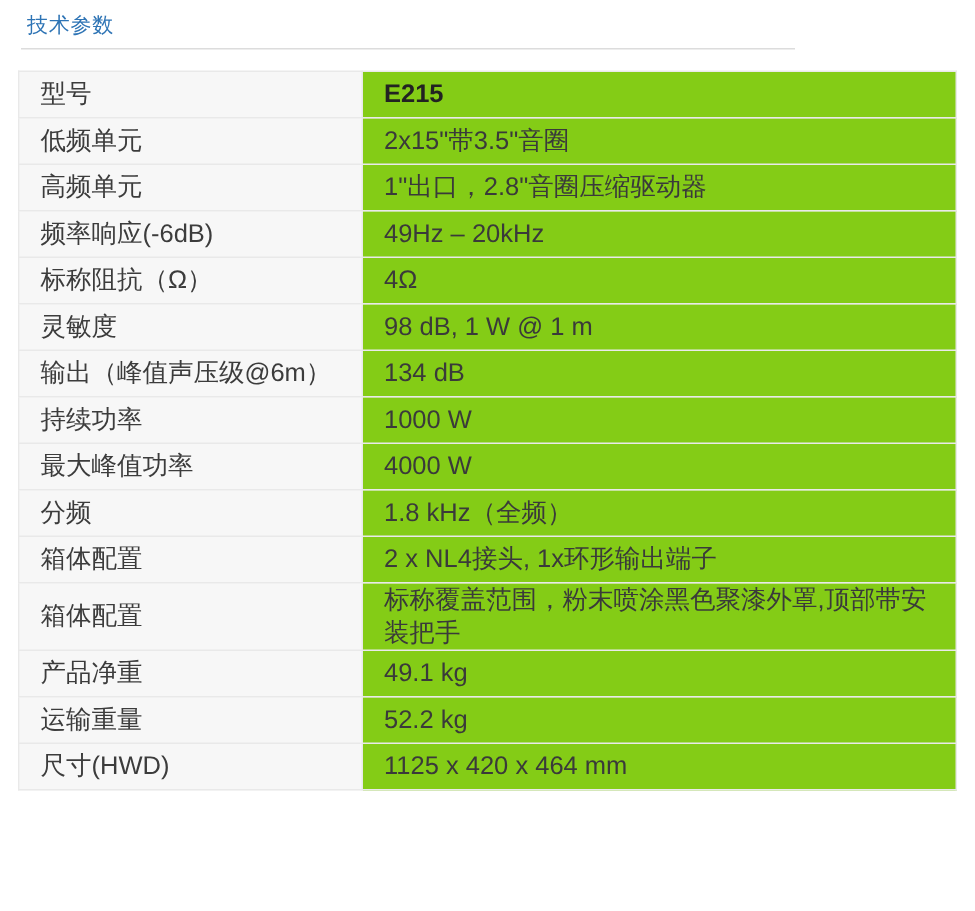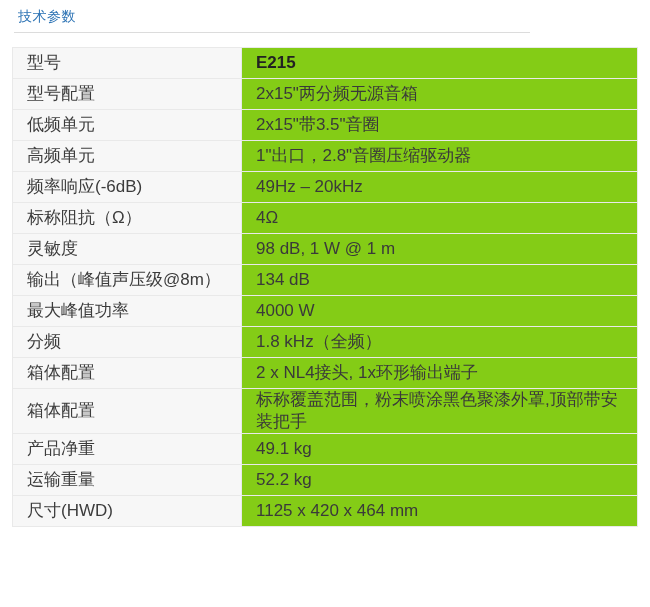--- a/index.html
+++ b/index.html
@@ -67,46 +67,46 @@
 <div class="page">
   <div class="section-title">技术参数</div>
   <div class="title-underline"></div>
   <table class="spec">
     <tbody>
         <tr class="first">
           <td class="label">型号</td>
           <td class="value">E215</td>
         </tr>
         <tr>
-          <td class="label">型号配置</td>
-          <td class="value">2x15"两分频无源音箱</td>
-        </tr>
-        <tr>
           <td class="label">低频单元</td>
           <td class="value">2x15"带3.5"音圈</td>
         </tr>
         <tr>
           <td class="label">高频单元</td>
           <td class="value">1"出口，2.8"音圈压缩驱动器</td>
         </tr>
         <tr>
           <td class="label">频率响应(-6dB)</td>
           <td class="value">49Hz – 20kHz</td>
         </tr>
         <tr>
           <td class="label">标称阻抗（Ω）</td>
           <td class="value">4Ω</td>
         </tr>
         <tr>
           <td class="label">灵敏度</td>
           <td class="value">98 dB, 1 W @ 1 m</td>
         </tr>
         <tr>
-          <td class="label">输出（峰值声压级@8m）</td>
+          <td class="label">输出（峰值声压级@6m）</td>
           <td class="value">134 dB</td>
+        </tr>
+        <tr>
+          <td class="label">持续功率</td>
+          <td class="value">1000 W</td>
         </tr>
         <tr>
           <td class="label">最大峰值功率</td>
           <td class="value">4000 W</td>
         </tr>
         <tr>
           <td class="label">分频</td>
           <td class="value">1.8 kHz（全频）</td>
         </tr>
         <tr>

